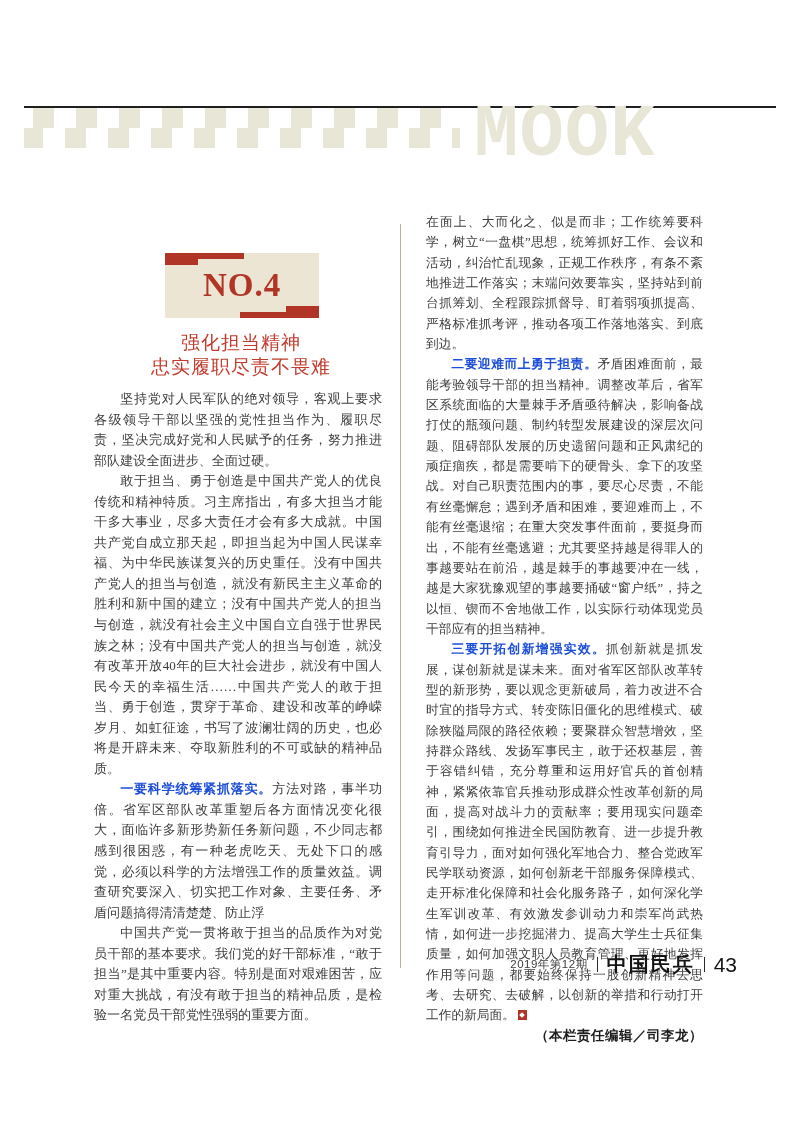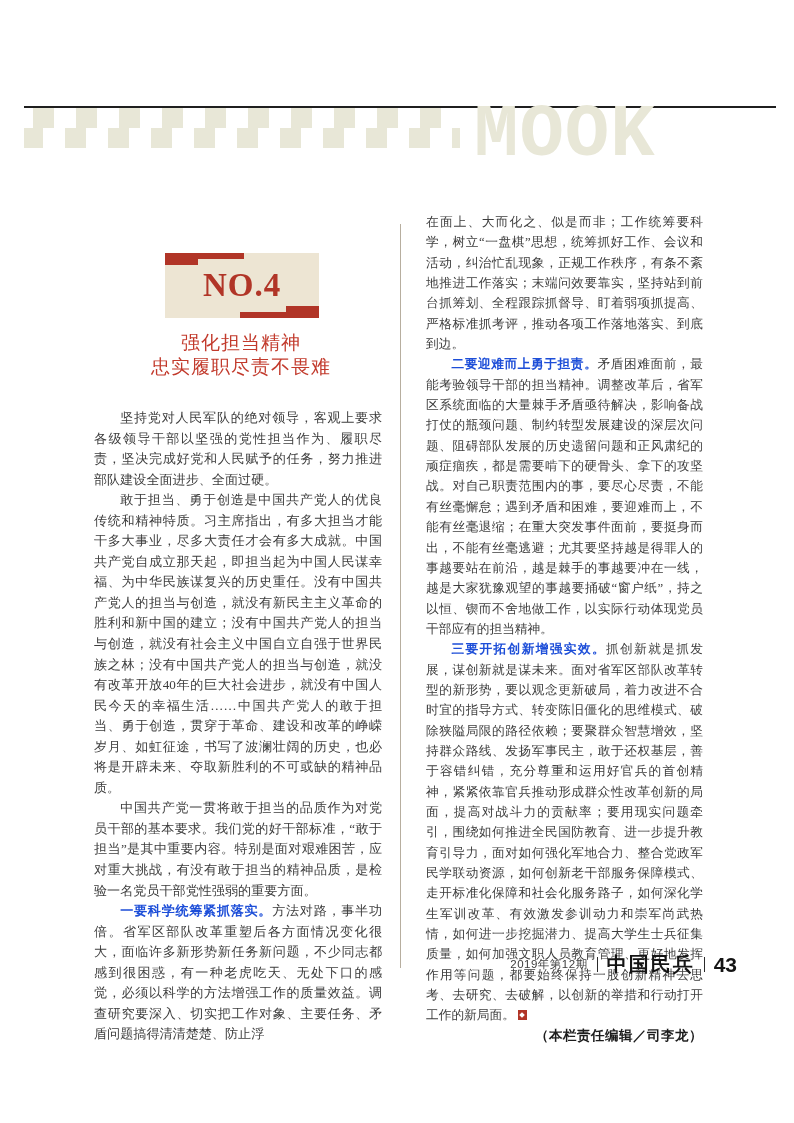--- a/index.html
+++ b/index.html
@@ -38,21 +38,21 @@
   .bar.br-b{right:33px;bottom:0;width:46px;height:6px;}
   
   .headline{
     position:absolute;left:85px;top:331px;width:312px;text-align:center;
     color:#c23a2c;font-weight:normal;font-size:19px;line-height:23.5px;letter-spacing:1px;
   }
   
   .col{position:absolute;text-align:justify;}
   .col p{margin:0;text-indent:2em;}
   .col p.no-indent{text-indent:0;}
-  .col-left{left:94px;top:408px;width:288px;font-size:13.1px;line-height:20.55px;}
+  .col-left{left:94px;top:389px;width:288px;font-size:13.1px;line-height:20.55px;}
   .col-right{left:426px;top:212px;width:277px;font-size:12.7px;line-height:20.35px;}
   .lead{
     font-family:"Liberation Sans","DejaVu Sans",sans-serif;
     font-weight:bold;color:#1d4ed8;
   }
   .col-divider{position:absolute;left:400px;top:224px;width:1px;height:744px;background:#b7ae9f;}
   .end-mark{
     display:inline-block;width:9px;height:10px;background:#b13527;
     margin-left:3px;position:relative;vertical-align:-1px;
   }
@@ -67,21 +67,21 @@
   }
   
   .footer{
     position:absolute;right:57px;top:951px;
     display:flex;align-items:center;gap:9px;
     font-family:"Liberation Sans","DejaVu Sans",sans-serif;
   }
   .footer .issue{font-size:11.5px;color:#3c3c3c;letter-spacing:0.5px;}
   .footer .sep{width:1px;height:15px;background:#2a2a2a;}
   .footer .mag{font-size:20px;font-weight:bold;color:#141414;letter-spacing:2px;}
-  .footer .pageno{font-size:21px;font-weight:700;color:#141414;}
+  .footer .pageno{font-size:21px;font-weight:400;color:#141414;}
 </style>
 </head>
 <body>
 
 <div class="page">
 
   <div class="top-rule"></div>
   <div class="checker-band"></div>
   <div class="mook">MOOK</div>
 
@@ -96,22 +96,22 @@
   <div class="headline">
     <div>强化担当精神</div>
     <div>忠实履职尽责不畏难</div>
   </div>
 
   <div class="col-divider"></div>
 
   <div class="col col-left">
     <p><span>坚持党对人民军队的绝对领导，客观上要求各级领导干部以坚强的党性担当作为、履职尽责，坚决完成好党和人民赋予的任务，努力推进部队建设全面进步、全面过硬。</span></p>
     <p><span>敢于担当、勇于创造是中国共产党人的优良传统和精神特质。习主席指出，有多大担当才能干多大事业，尽多大责任才会有多大成就。中国共产党自成立那天起，即担当起为中国人民谋幸福、为中华民族谋复兴的历史重任。没有中国共产党人的担当与创造，就没有新民主主义革命的胜利和新中国的建立；没有中国共产党人的担当与创造，就没有社会主义中国自立自强于世界民族之林；没有中国共产党人的担当与创造，就没有改革开放40年的巨大社会进步，就没有中国人民今天的幸福生活……中国共产党人的敢于担当、勇于创造，贯穿于革命、建设和改革的峥嵘岁月、如虹征途，书写了波澜壮阔的历史，也必将是开辟未来、夺取新胜利的不可或缺的精神品质。</span></p>
+    <p><b class="lead">一要科学统筹紧抓落实。</b><span>方法对路，事半功倍。省军区部队改革重塑后各方面情况变化很大，面临许多新形势新任务新问题，不少同志都感到很困惑，有一种老虎吃天、无处下口的感觉，必须以科学的方法增强工作的质量效益。调查研究要深入、切实把工作对象、主要任务、矛盾问题搞得清清楚楚、防止浮</span></p>
     <p><span>中国共产党一贯将敢于担当的品质作为对党员干部的基本要求。我们党的好干部标准，“敢于担当”是其中重要内容。特别是面对艰难困苦，应对重大挑战，有没有敢于担当的精神品质，是检验一名党员干部党性强弱的重要方面。</span></p>
-    <p><b class="lead">一要科学统筹紧抓落实。</b><span>方法对路，事半功倍。省军区部队改革重塑后各方面情况变化很大，面临许多新形势新任务新问题，不少同志都感到很困惑，有一种老虎吃天、无处下口的感觉，必须以科学的方法增强工作的质量效益。调查研究要深入、切实把工作对象、主要任务、矛盾问题搞得清清楚楚、防止浮</span></p>
   </div>
 
   <div class="col col-right">
     <p class="no-indent"><span>在面上、大而化之、似是而非；工作统筹要科学，树立“一盘棋”思想，统筹抓好工作、会议和活动，纠治忙乱现象，正规工作秩序，有条不紊地推进工作落实；末端问效要靠实，坚持站到前台抓筹划、全程跟踪抓督导、盯着弱项抓提高、严格标准抓考评，推动各项工作落地落实、到底到边。</span></p>
     <p><b class="lead">二要迎难而上勇于担责。</b><span>矛盾困难面前，最能考验领导干部的担当精神。调整改革后，省军区系统面临的大量棘手矛盾亟待解决，影响备战打仗的瓶颈问题、制约转型发展建设的深层次问题、阻碍部队发展的历史遗留问题和正风肃纪的顽症痼疾，都是需要啃下的硬骨头、拿下的攻坚战。对自己职责范围内的事，要尽心尽责，不能有丝毫懈怠；遇到矛盾和困难，要迎难而上，不能有丝毫退缩；在重大突发事件面前，要挺身而出，不能有丝毫逃避；尤其要坚持越是得罪人的事越要站在前沿，越是棘手的事越要冲在一线，越是大家犹豫观望的事越要捅破“窗户纸”，持之以恒、锲而不舍地做工作，以实际行动体现党员干部应有的担当精神。</span></p>
     <p><b class="lead">三要开拓创新增强实效。</b><span>抓创新就是抓发展，谋创新就是谋未来。面对省军区部队改革转型的新形势，要以观念更新破局，着力改进不合时宜的指导方式、转变陈旧僵化的思维模式、破除狭隘局限的路径依赖；要聚群众智慧增效，坚持群众路线、发扬军事民主，敢于还权基层，善于容错纠错，充分尊重和运用好官兵的首创精神，紧紧依靠官兵推动形成群众性改革创新的局面，提高对战斗力的贡献率；要用现实问题牵引，围绕如何推进全民国防教育、进一步提升教育引导力，面对如何强化军地合力、整合党政军民学联动资源，如何创新老干部服务保障模式、走开标准化保障和社会化服务路子，如何深化学生军训改革、有效激发参训动力和崇军尚武热情，如何进一步挖掘潜力、提高大学生士兵征集质量，如何加强文职人员教育管理、更好地发挥作用等问题，都要始终保持一股创新精神去思考、去研究、去破解，以创新的举措和行动打开工作的新局面。</span><span class="end-mark"></span></p>
     <p class="editor-credit">（本栏责任编辑／司李龙）</p>
   </div>
 
   <div class="footer">

